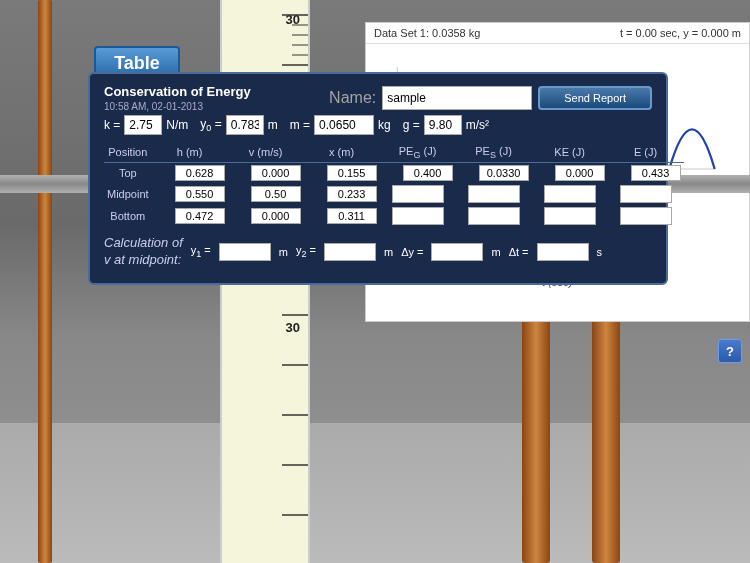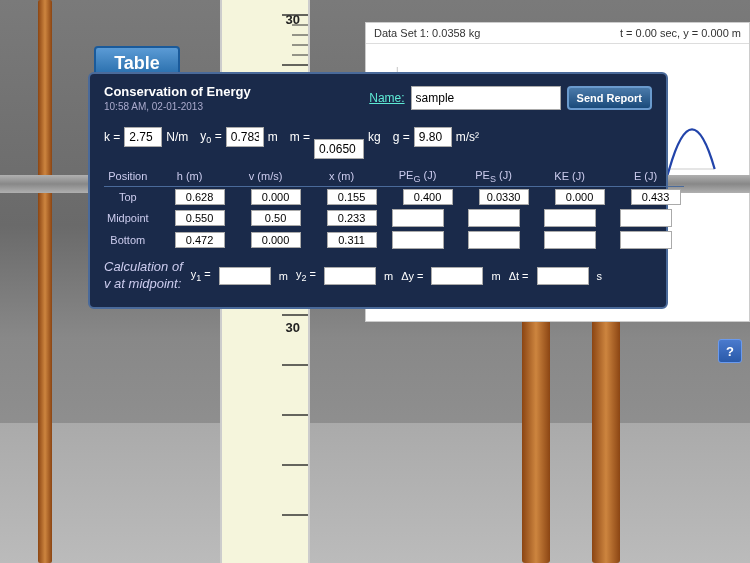--- a/index.html
+++ b/index.html
@@ -193,43 +193,42 @@
       color: #aac;
     }
 
     .name-row {
       display: flex;
       align-items: center;
       gap: 6px;
     }
 
     .name-label {
-      font-size: 12px;
-      color: #5eead4;
-      text-decoration: underline;
+      font-size: 16px;
+      color: #a3a3a3;
     }
 
     .name-input {
       width: 150px;
       height: 24px;
       background: white;
       color: black;
       border: 1px solid #aaa;
       font-size: 12px;
       padding: 2px 4px;
     }
 
     .send-report-btn {
       background: linear-gradient(to bottom, #4a7aaa, #1a4a7a);
       color: white;
       font-size: 11px;
-      font-weight: bold;
+      font-weight: normal;
       border: 2px solid #6a9acd;
       border-radius: 4px;
-      padding: 4px 8px;
+      padding: 4px 24px;
       cursor: pointer;
       white-space: nowrap;
     }
 
     
     .params-row {
       display: flex;
       align-items: center;
       gap: 12px;
       margin-bottom: 8px;
@@ -246,21 +245,21 @@
     .param-input {
       background: white;
       color: black;
       border: 1px solid #aaa;
       font-size: 12px;
       padding: 1px 4px;
       height: 20px;
     }
 
     .param-input-sm { width: 38px; }
-    .param-input-md { width: 50px; margin-top: 24px; }
+    .param-input-md { width: 60px; }
 
     
     .data-table {
       width: 100%;
       border-collapse: collapse;
       font-size: 11px;
       color: white;
     }
 
     .data-table th {

